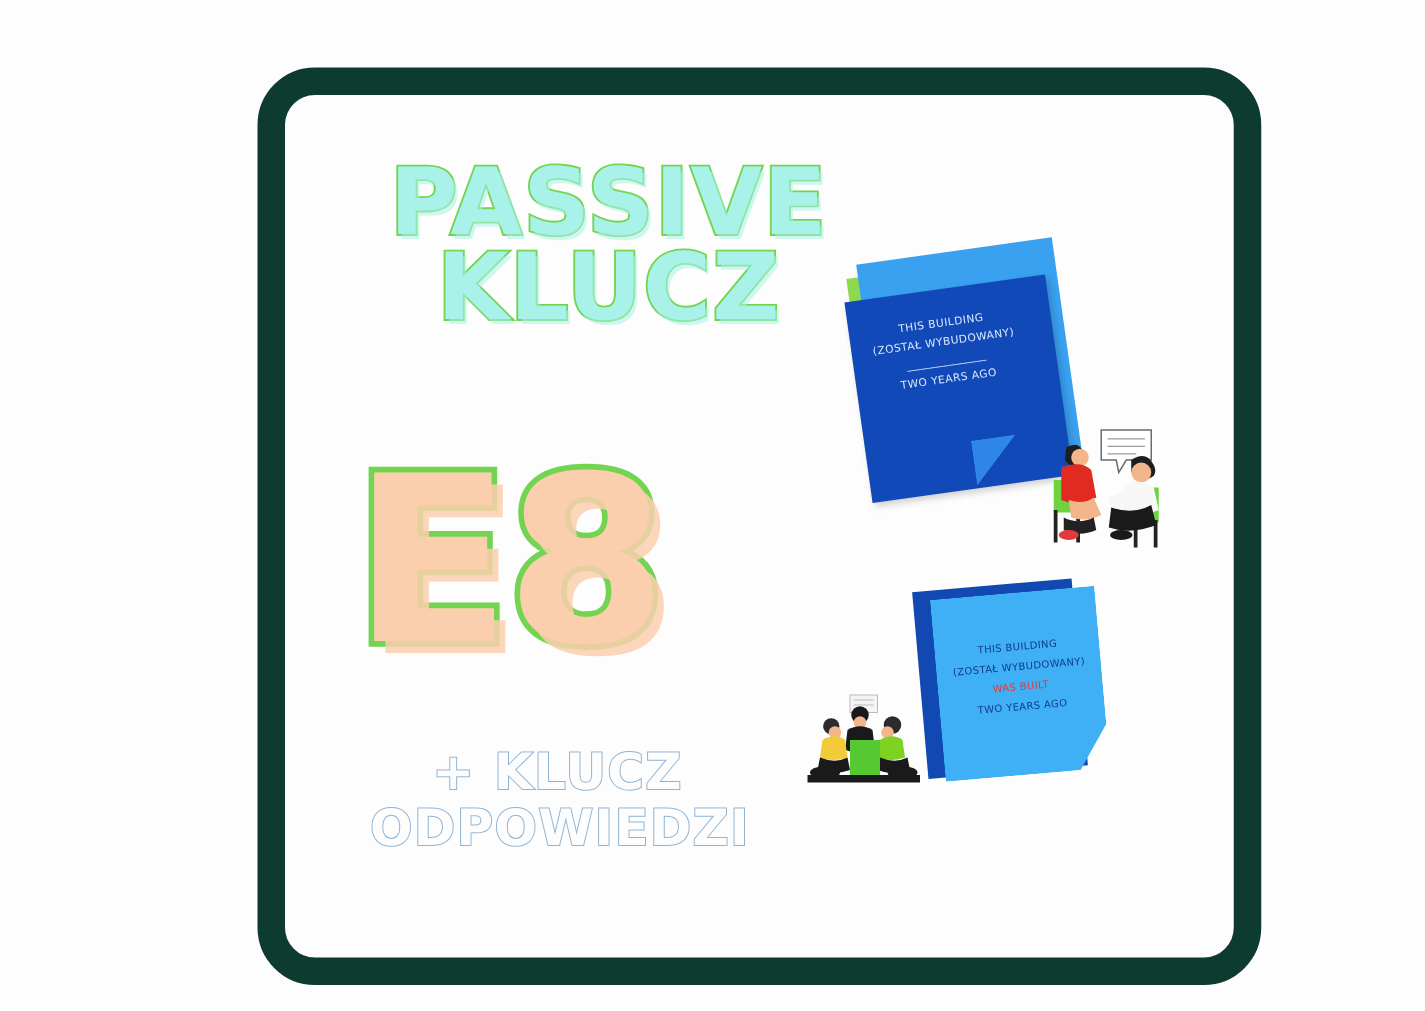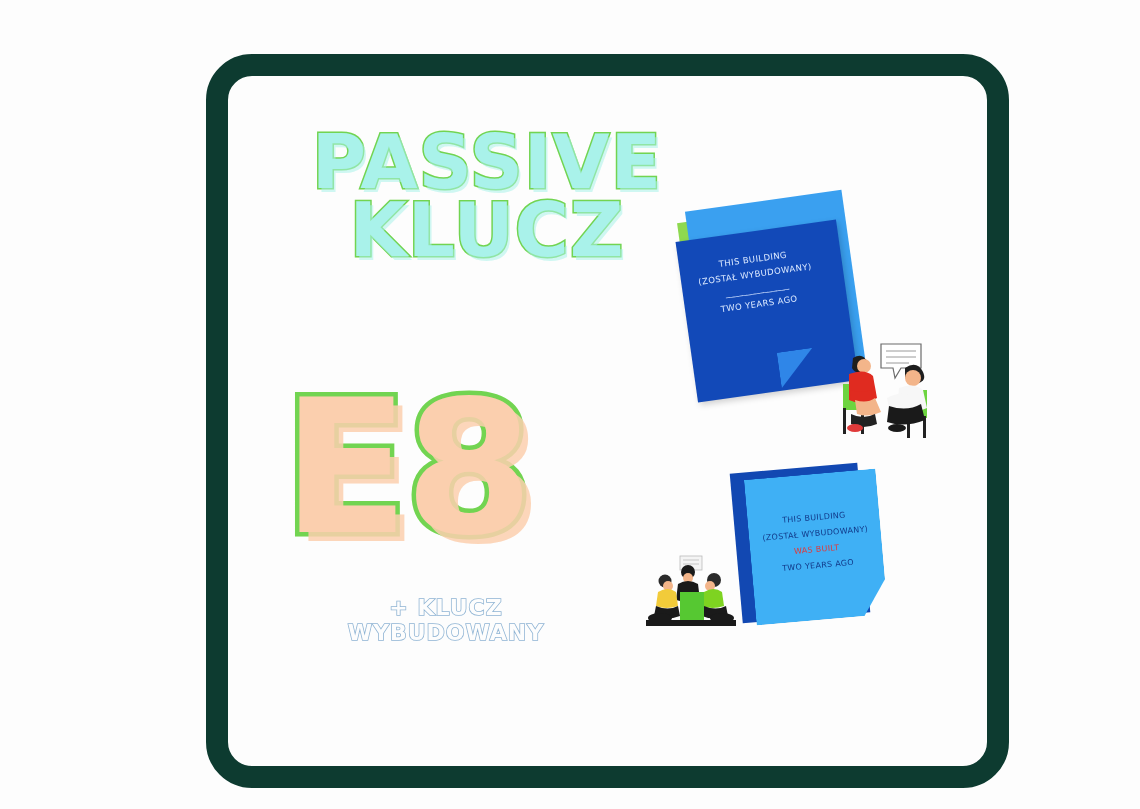--- a/index.html
+++ b/index.html
@@ -54,21 +54,21 @@
     text-shadow: 3px 4px 0 rgba(169,242,234,0.55);
     user-select: none;
   }
   .headline .ln1 { display:block; }
   .headline .ln2 { display:block; }
 
   
   .bigcode {
     position: absolute;
     left: 225px;
-    top: 376px;
+    top: 357px;
     width: 290px;
     text-align: center;
     font-family: "DejaVu Sans", sans-serif;
     font-weight: bold;
     font-size: 185px;
     line-height: 1;
     letter-spacing: -4px;
     color: #fbcfae;
     -webkit-text-stroke: 9px #72d451;
     paint-order: stroke fill;
@@ -78,21 +78,21 @@
 
   
   .subline {
     position: absolute;
     left: 260px;
     top: 596px;
     width: 300px;
     text-align: center;
     font-family: "DejaVu Sans", sans-serif;
     font-weight: bold;
-    font-size: 22px;
+    font-size: 40px;
     line-height: 1.12;
     letter-spacing: 1px;
     color: #fdfdfd;
     -webkit-text-stroke: 1.6px #8fb4d4;
     paint-order: stroke fill;
     user-select: none;
   }
   .subline span { display:block; }
 
   
@@ -186,21 +186,21 @@
 
   <div class="headline">
     <span class="ln1">PASSIVE</span>
     <span class="ln2">KLUCZ</span>
   </div>
 
   <div class="bigcode">E8</div>
 
   <div class="subline">
     <span>+ KLUCZ</span>
-    <span>WYBUDOWANY</span>
+    <span>ODPOWIEDZI</span>
   </div>
 
   <div class="note-group" id="note-top">
     <div class="sheet sh-green"></div>
     <div class="sheet sh-lightblue"></div>
     <div class="sheet sh-darkblue"></div>
     <div class="sheet curl"></div>
     <div class="note-text">
       <span>THIS BUILDING</span><br>
       <span>(ZOSTAŁ WYBUDOWANY)</span>

